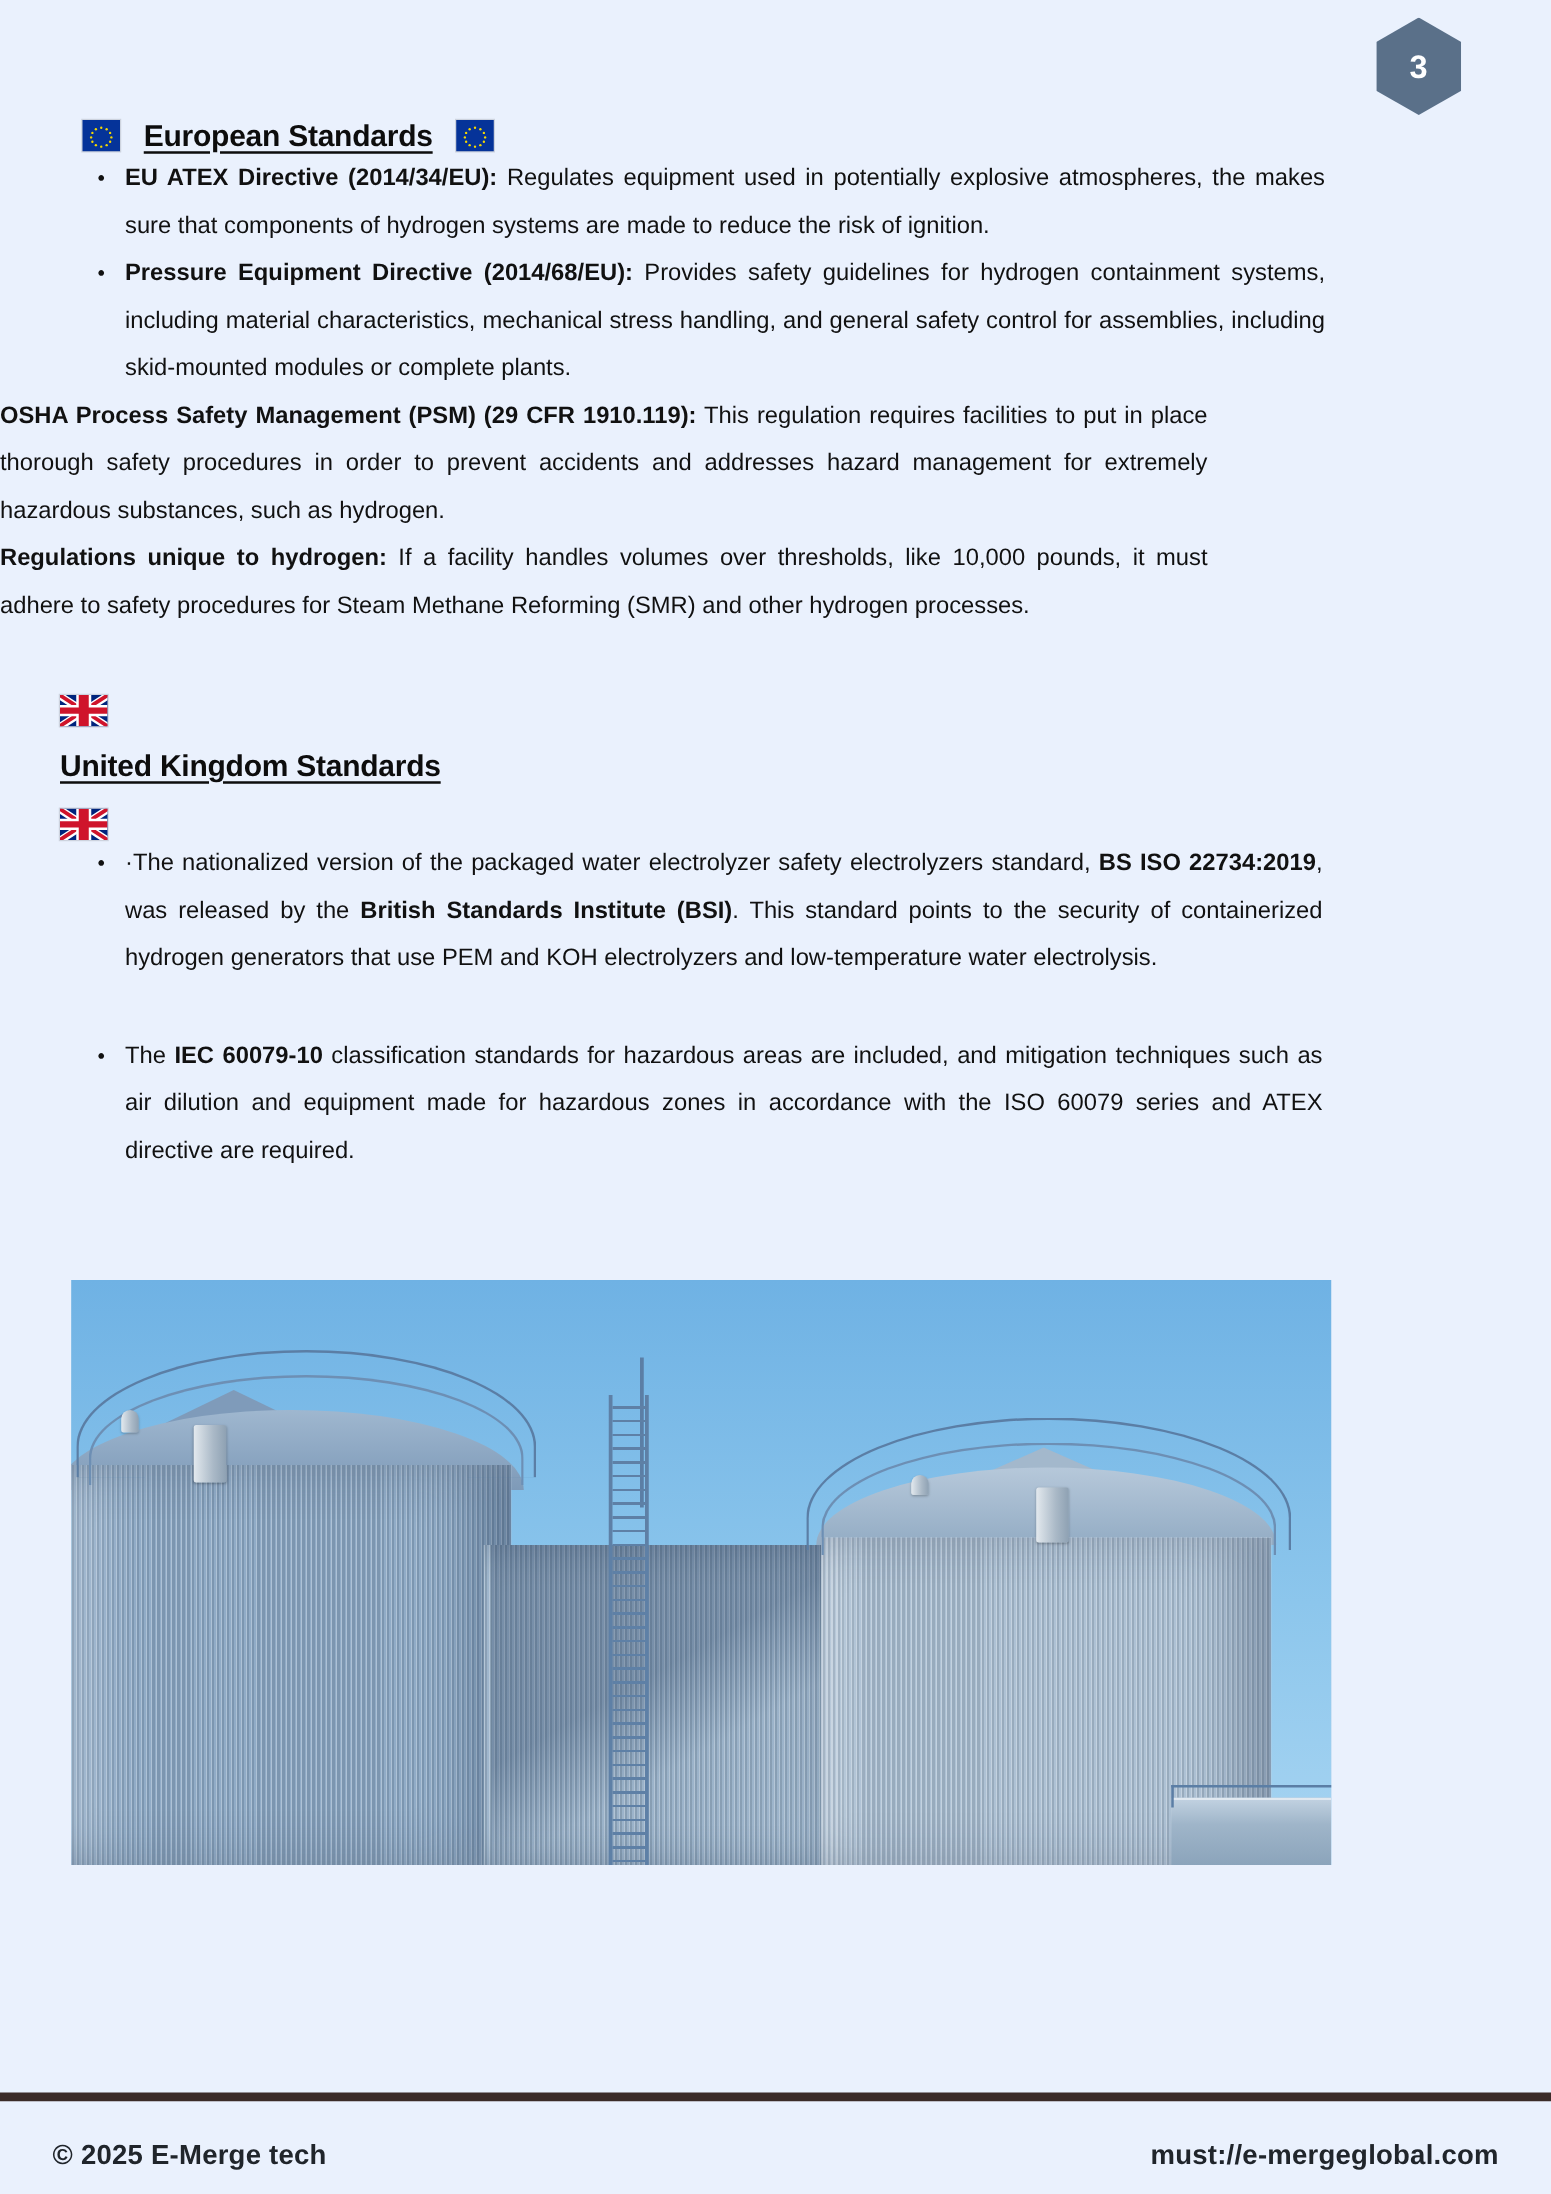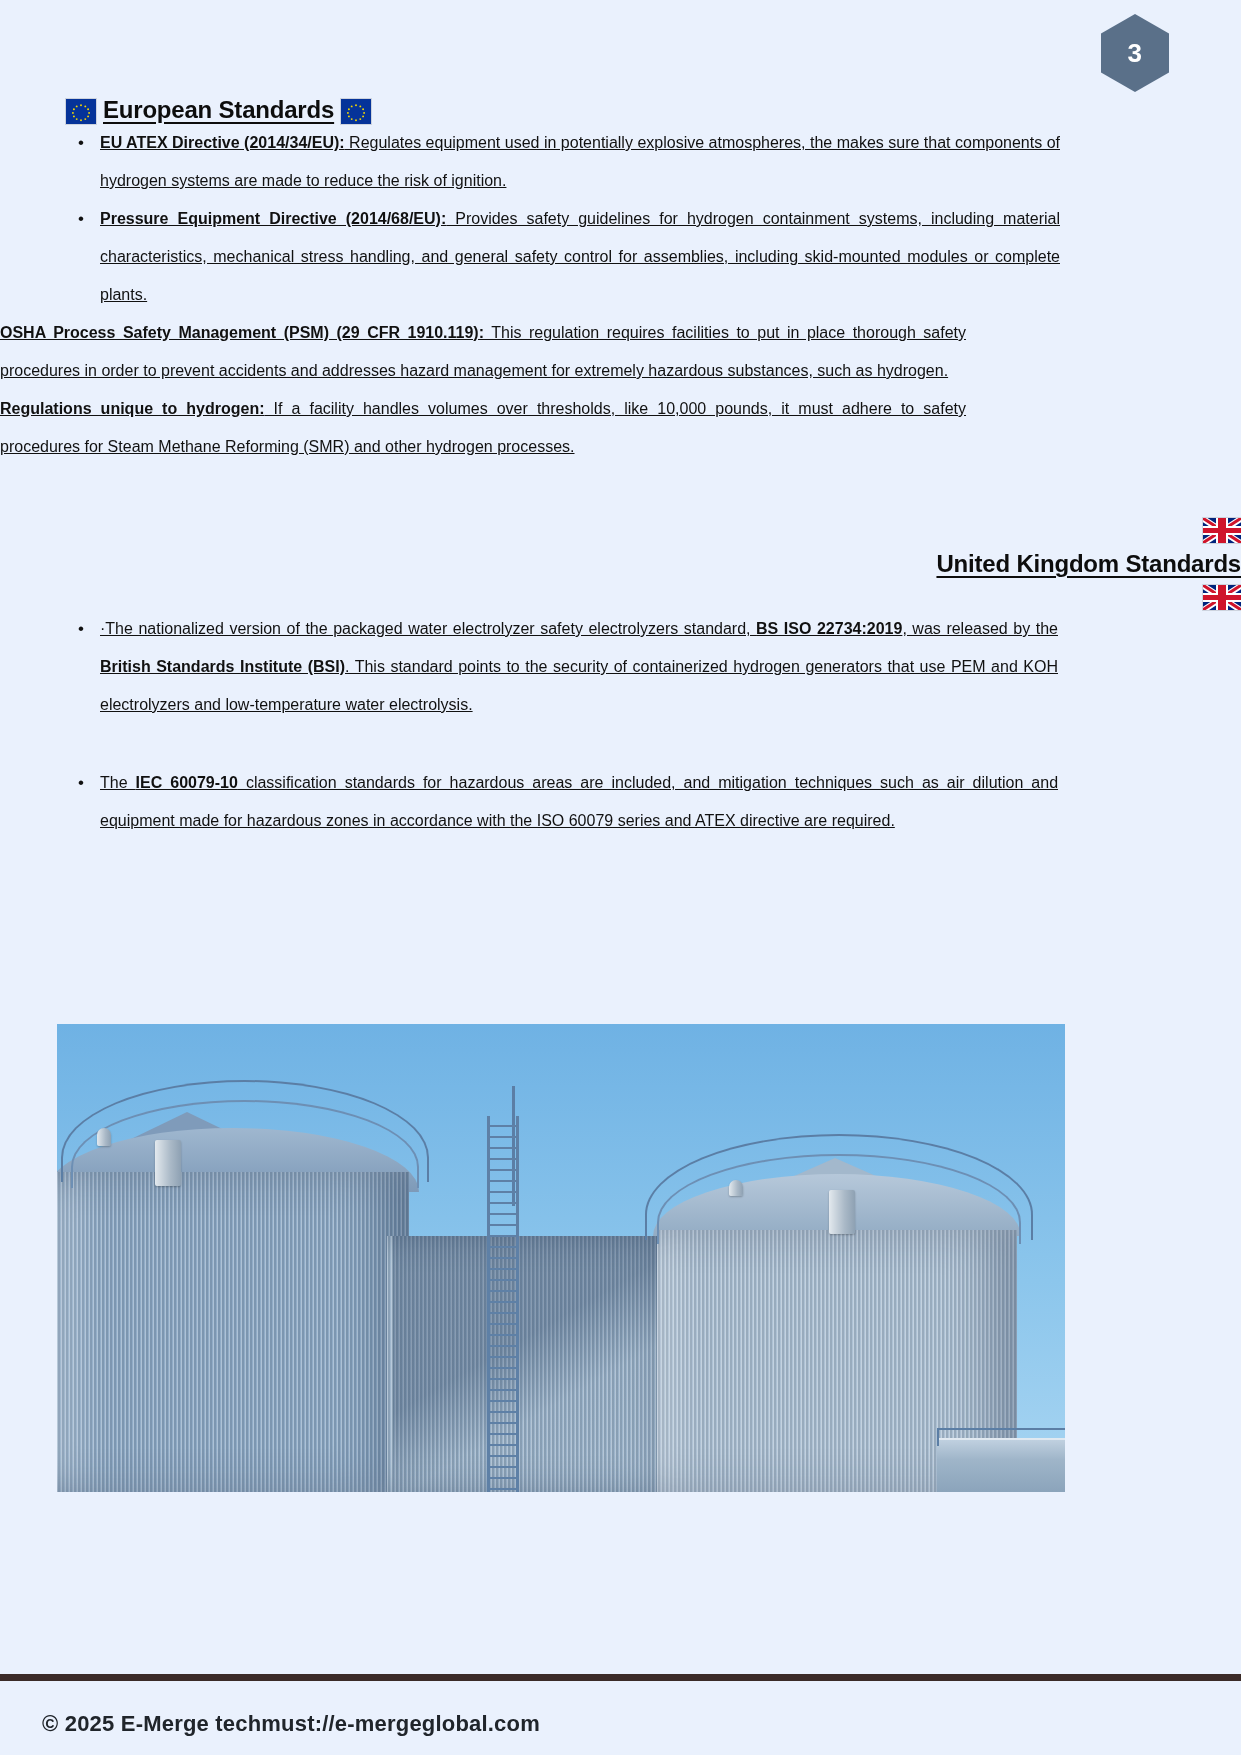--- a/index.html
+++ b/index.html
@@ -48,22 +48,22 @@
   .content {
     position: absolute;
     left: 0;
     top: 0;
     width: 1241px;
   }
 
   
   .section-head {
     display: flex;
-    align-items: flex-end;
-    gap: 7px;
+    align-items: flex-start;
+    gap: 19px;
   }
   .section-head .title {
     font-size: 24px;
     font-weight: bold;
     text-decoration: underline;
     text-underline-offset: 4px;
     letter-spacing: -0.2px;
     white-space: nowrap;
   }
 
@@ -149,25 +149,24 @@
   .flag-uk .cr-v { top: 0; left: 14.6px; width: 8.8px; height: 25px; background: #cf142b; }
 
   
   ul.bullets {
     margin: 0;
     padding: 0;
     list-style: none;
   }
   ul.bullets > li {
     position: relative;
-    font-size: 16px;
+    font-size: 19px;
     line-height: 38px;
     text-align: justify;
     color: #111111;
-    text-decoration: underline;
   }
   ul.bullets > li::before {
     content: "\2022";
     position: absolute;
     font-size: 17px;
     line-height: 38px;
   }
 
   .list-eu {
     margin: 22px 0 0 0;
@@ -353,20 +352,21 @@
     background: #3b2b28;
   }
   .footer {
     position: absolute;
     left: 0;
     top: 1692px;
     width: 1241px;
     height: 63px;
     display: flex;
     align-items: center;
+    justify-content: space-between;
     box-sizing: border-box;
     padding: 0 42px;
     font-size: 22px;
     font-weight: bold;
     color: #20252b;
     letter-spacing: 0.2px;
   }
 </style>
 </head>
 <body>

